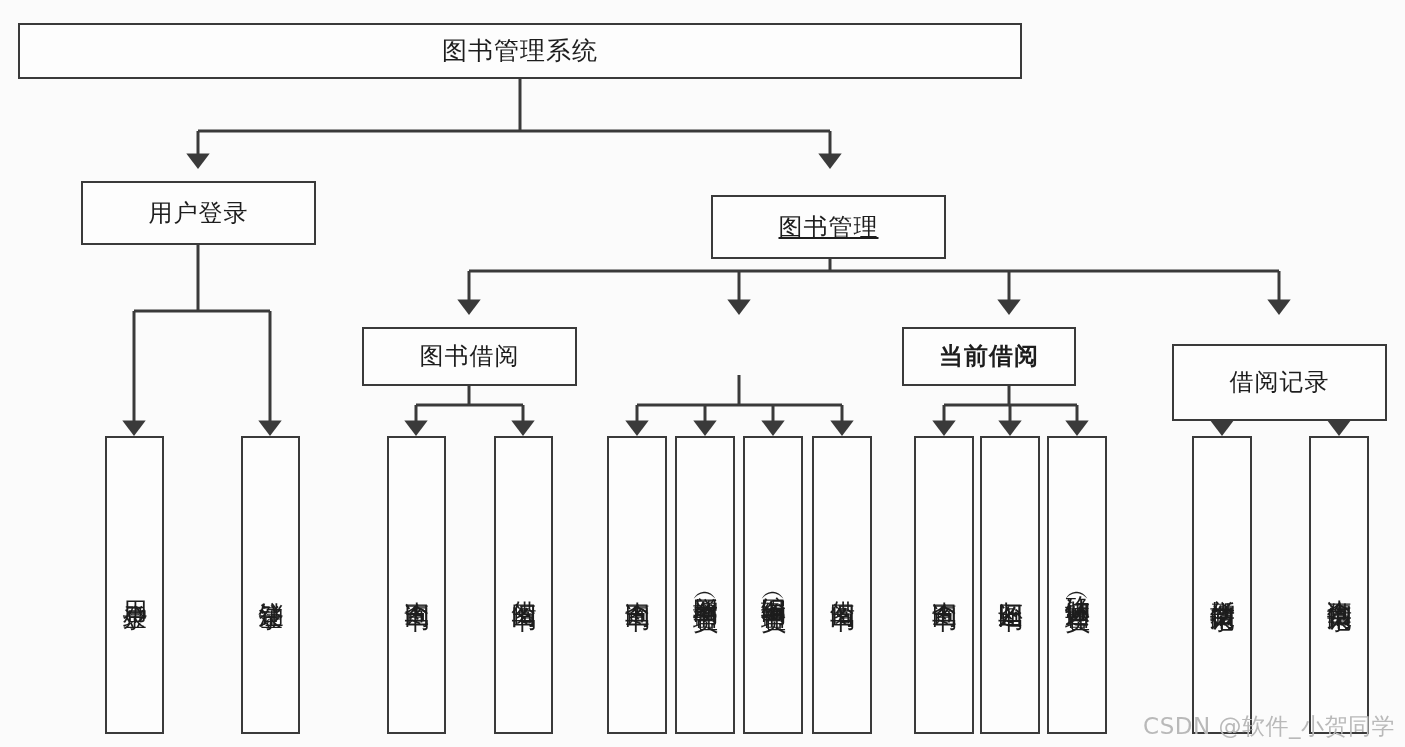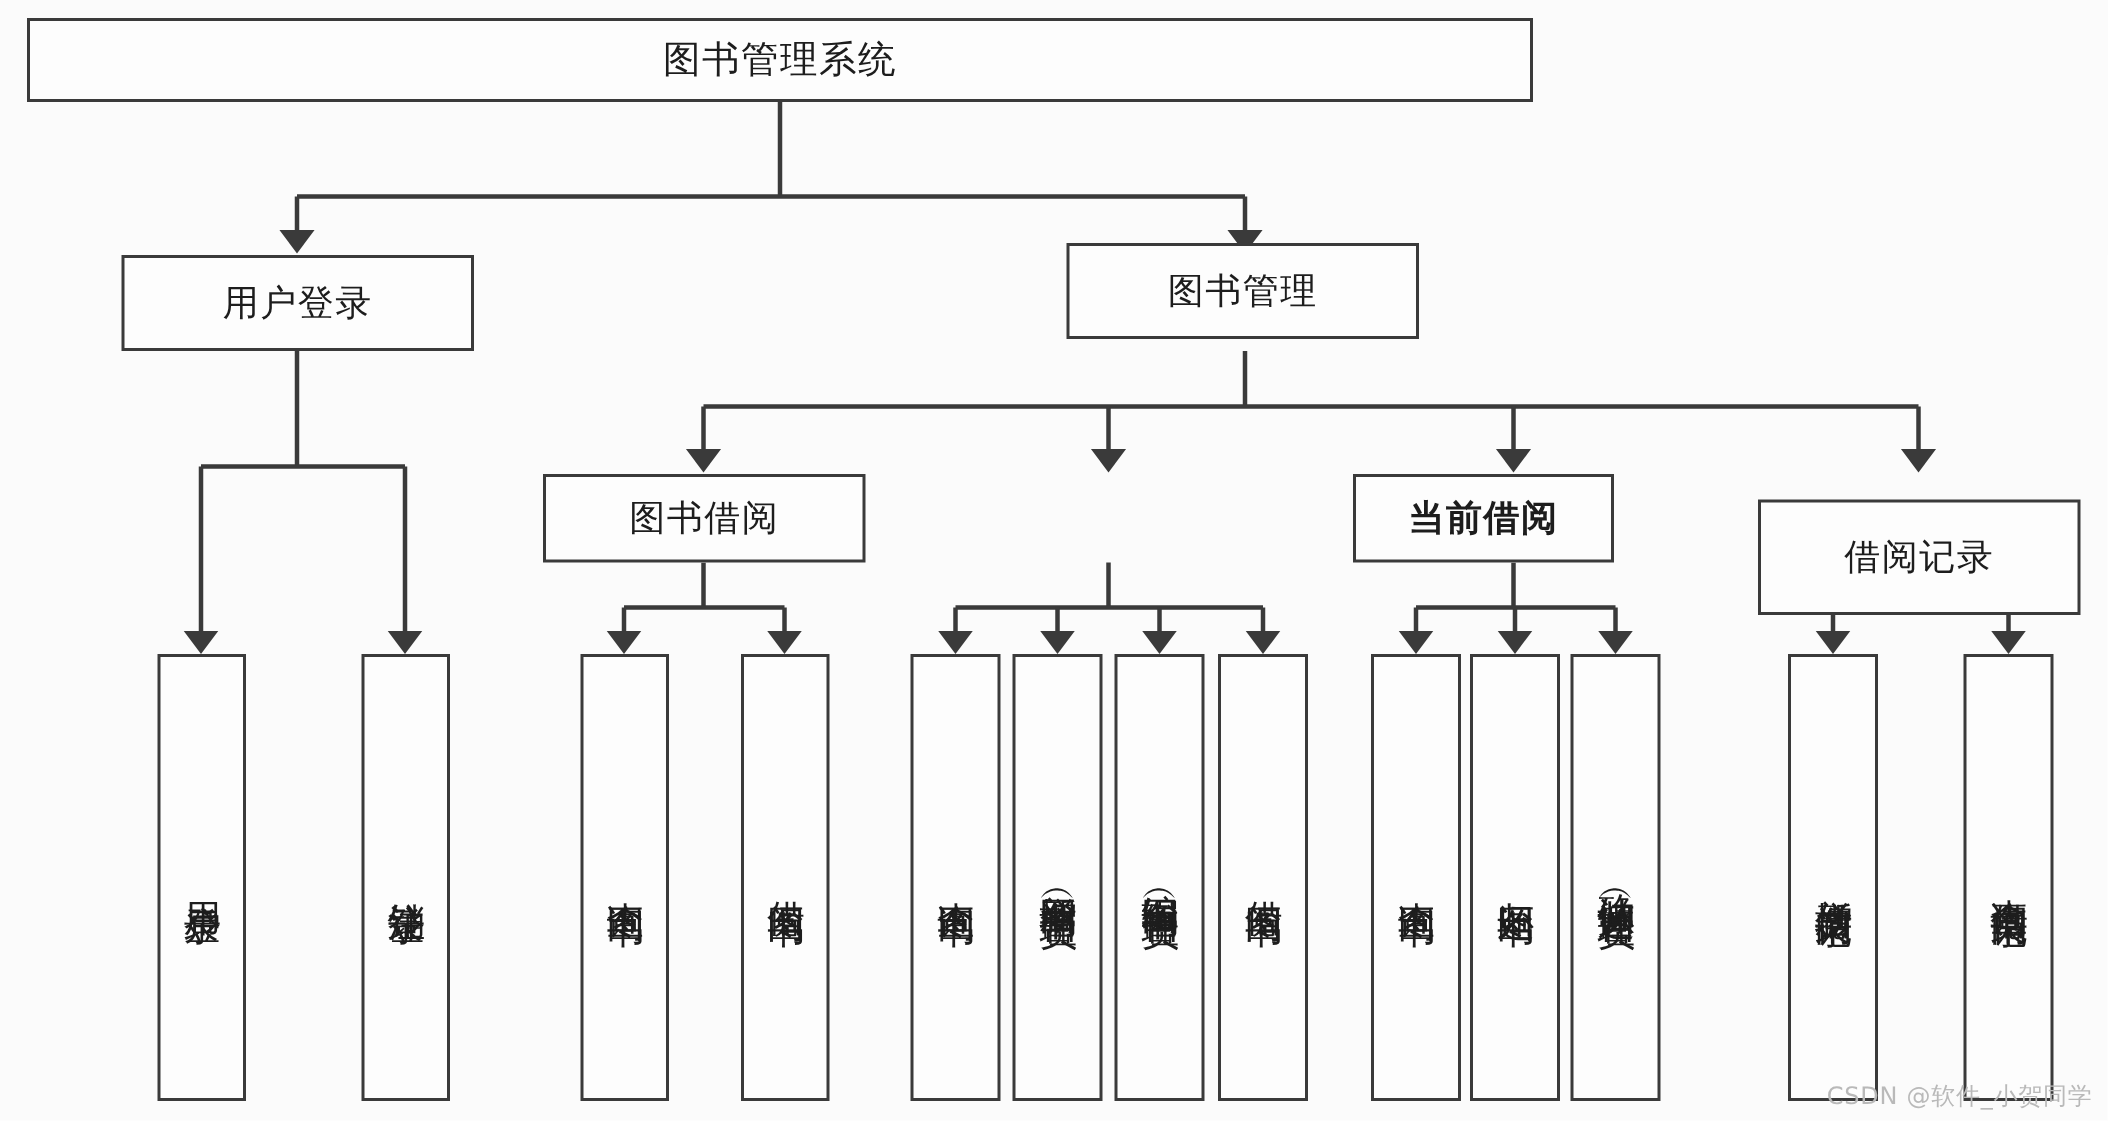--- a/index.html
+++ b/index.html
@@ -34,20 +34,21 @@
     display: flex;
     align-items: center;
     justify-content: center;
     color: #1d1d1d;
   }
   .node.horiz {
     font-size: 24px;
     letter-spacing: 1px;
     line-height: 1.1;
     white-space: nowrap;
+    margin-top: 11px;
   }
   .node.root {
     font-size: 25px;
   }
   .node.vert {
     writing-mode: vertical-rl;
     text-orientation: upright;
     font-size: 25px;
     line-height: 1.12;
     letter-spacing: 2px;
@@ -58,21 +59,21 @@
   .node.vert .vlabel {
     writing-mode: vertical-rl;
     text-orientation: upright;
     display: block;
     text-align: center;
   }
   .watermark {
     position: absolute;
     right: 10px;
     bottom: 5px;
-    font-size: 16px;
+    font-size: 23px;
     color: #b9b9b9;
     letter-spacing: 0.5px;
     white-space: nowrap;
     user-select: none;
   }
 </style>
 </head>
 <body>
 
 <div id="canvas">
@@ -128,21 +129,21 @@
   </svg>
 
   <div class="node horiz root" style="left:18px; top:12px; width:1004px; height:56px;">
     <span>图书管理系统</span>
   </div>
 
   <div class="node horiz" style="left:81px; top:170px; width:235px; height:64px;">
     <span>用户登录</span>
   </div>
 
-  <div class="node horiz" style="left:711px; top:162px; width:235px; height:64px;">
+  <div class="node horiz" style="left:711px; top:184px; width:235px; height:64px;text-decoration:underline;">
     <span>图书管理</span>
   </div>
 
   <div class="node horiz" style="left:362px; top:316px; width:215px; height:59px;">
     <span>图书借阅</span>
   </div>
 
 
   <div class="node horiz" style="left:902px; top:316px; width:174px; height:59px;font-weight:bold;">
     <span>当前借阅</span>

